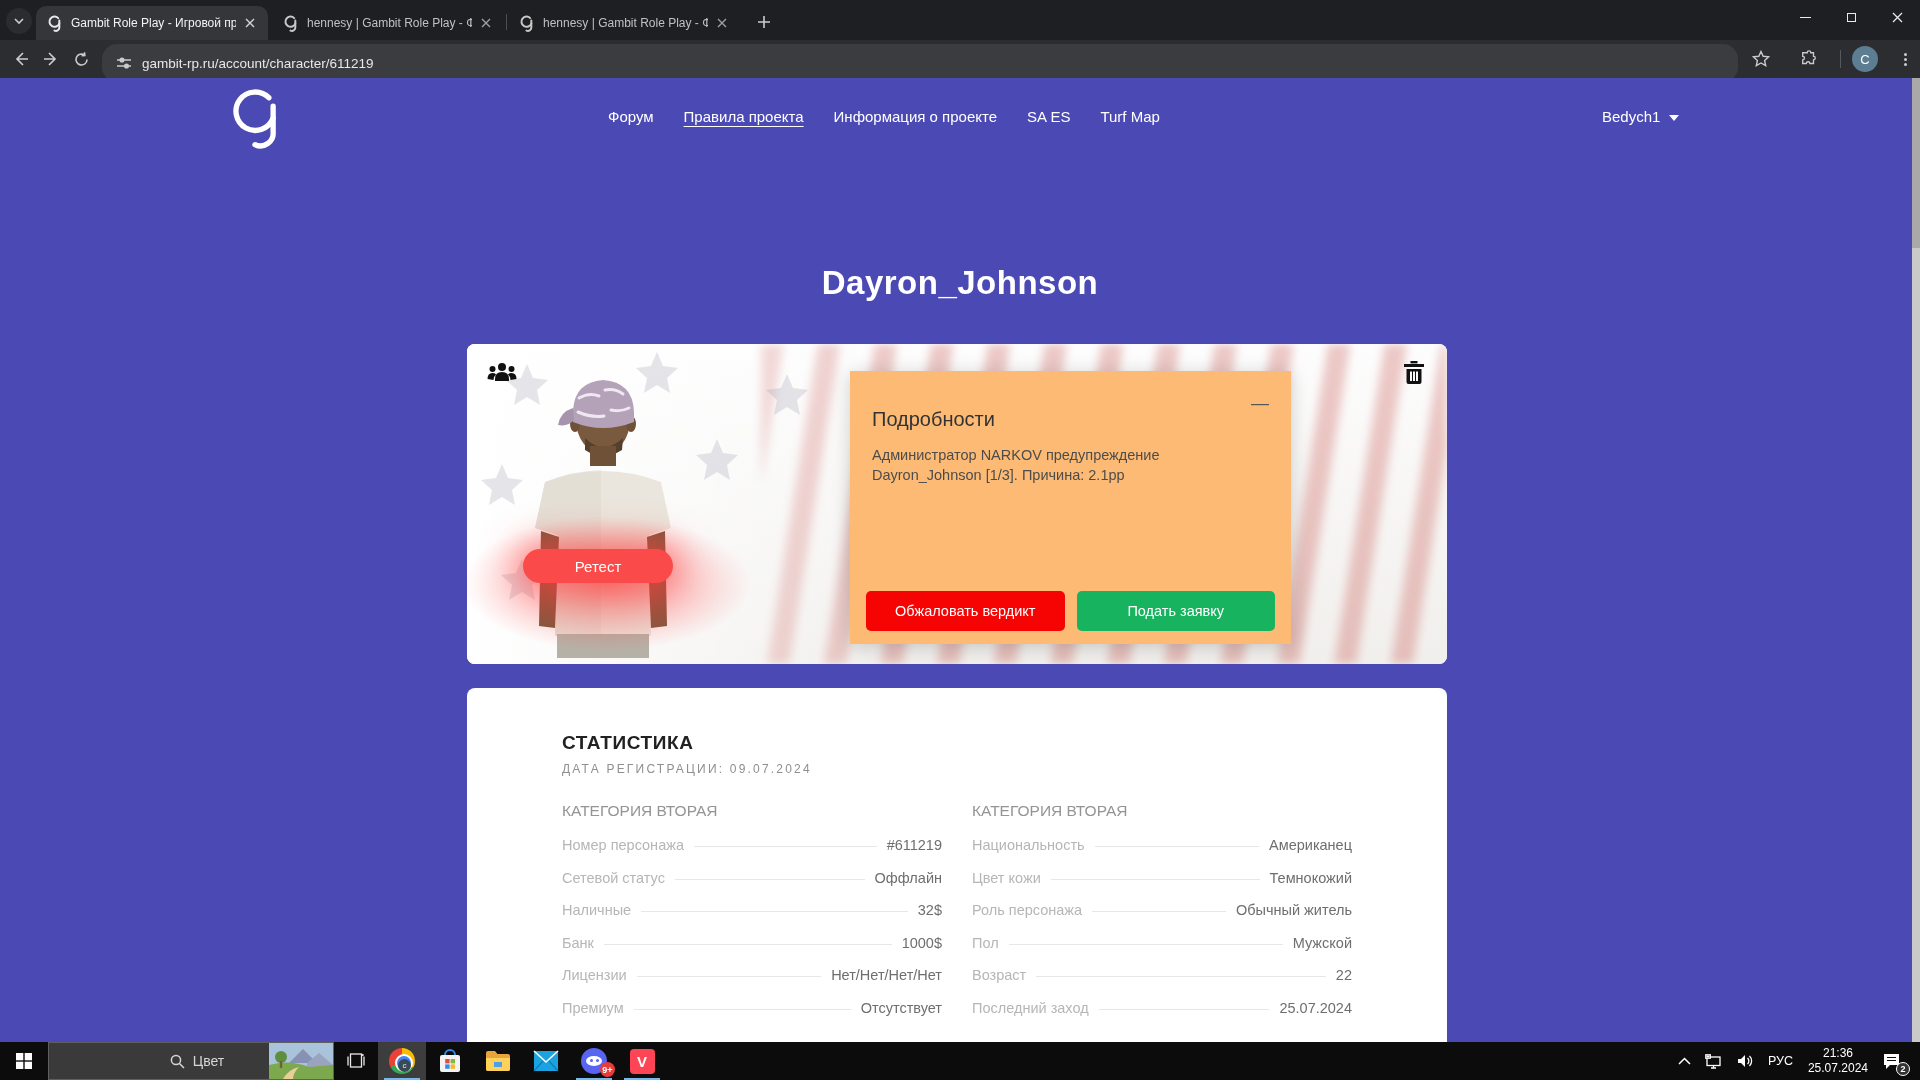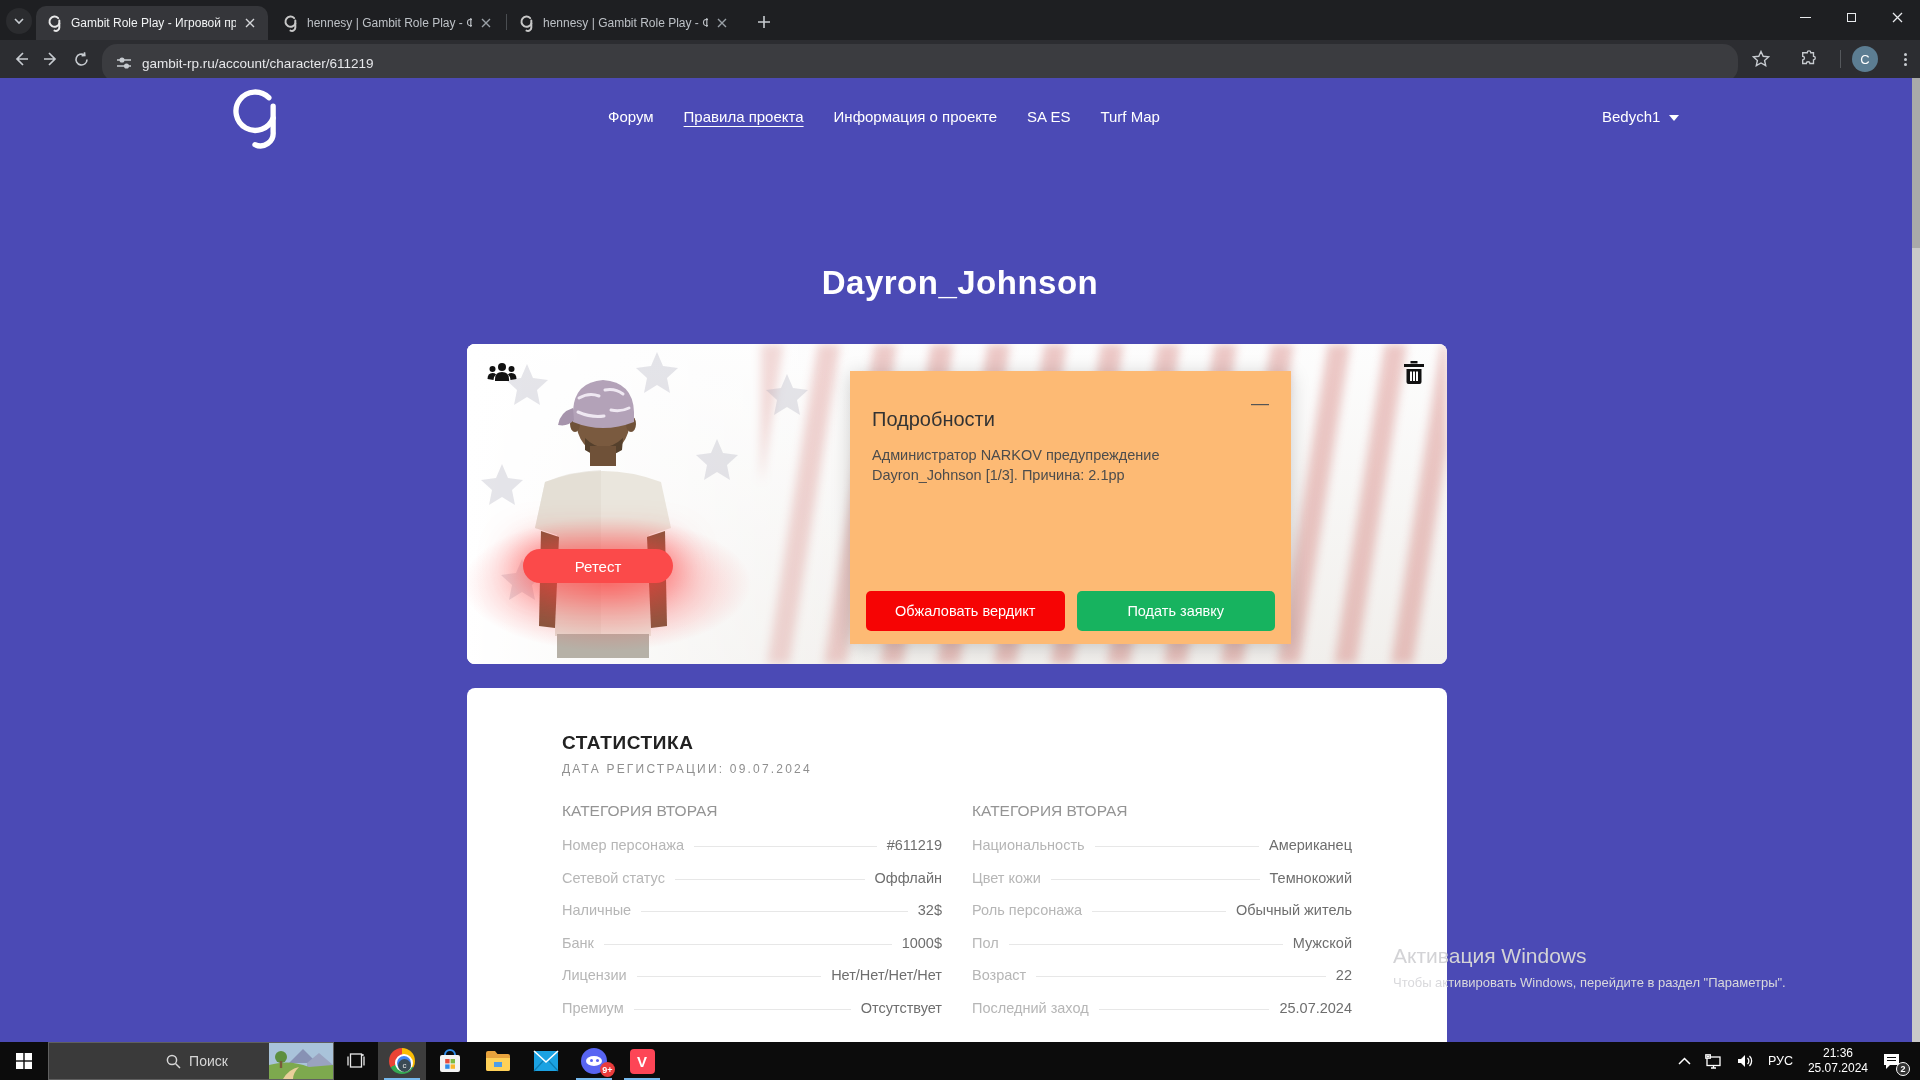--- a/index.html
+++ b/index.html
@@ -382,24 +382,20 @@
           </div>
         <div class="stat-row">
             <span class="stat-label">Последний заход</span>
             <span class="stat-leader"></span>
             <span class="stat-value">25.07.2024</span>
           </div>
       </div>
     </div>
   </div>
 
-  <div id="watermark">
-    <div id="wm1">Активация Windows</div>
-    <div id="wm2">Чтобы активировать Windows, перейдите в раздел "Параметры".</div>
-  </div>
 
   <div id="scrollbar">
     <div id="scroll-thumb"></div>
   </div>
 </div>
 
 <div id="taskbar">
   <div class="tb-item" id="start-btn">
     <svg width="16" height="16" viewBox="0 0 16 16">
         <g fill="#fff">
@@ -408,21 +404,21 @@
           <rect x="0" y="8.7" width="7.3" height="7.3"></rect>
           <rect x="8.7" y="8.7" width="7.3" height="7.3"></rect>
         </g>
       </svg>
   </div>
   <div class="tb-item" id="search-box">
     <svg style="margin-left:12px;" width="15" height="15" viewBox="0 0 15 15">
         <circle cx="6" cy="6" r="4.6" stroke="#d6d6d6" stroke-width="1.5" fill="none"></circle>
         <path d="M9.5 9.5 L14 14" stroke="#d6d6d6" stroke-width="1.5"></path>
       </svg>
-    <span id="search-text">Поиск</span>
+    <span id="search-text">Цвет</span>
     <div id="search-img">
       <svg width="64" height="36" viewBox="0 0 64 36">
         <rect width="64" height="36" fill="#a9c3da"></rect>
         <path d="M20 20 L34 6 L48 20 Z" fill="#8791b4"></path>
         <path d="M38 20 L50 10 L64 22 L64 36 L38 36 Z" fill="#9aa3c0"></path>
         <path d="M0 22 Q20 16 40 24 L64 22 L64 36 L0 36 Z" fill="#7da94e"></path>
         <path d="M14 36 Q20 26 30 24 Q24 30 24 36 Z" fill="#e8cf9a"></path>
         <circle cx="12" cy="14" r="6" fill="#5d8f3f"></circle>
           <rect x="10.8" y="18" width="2.4" height="7" fill="#7a5b3a"></rect>
       </svg>

